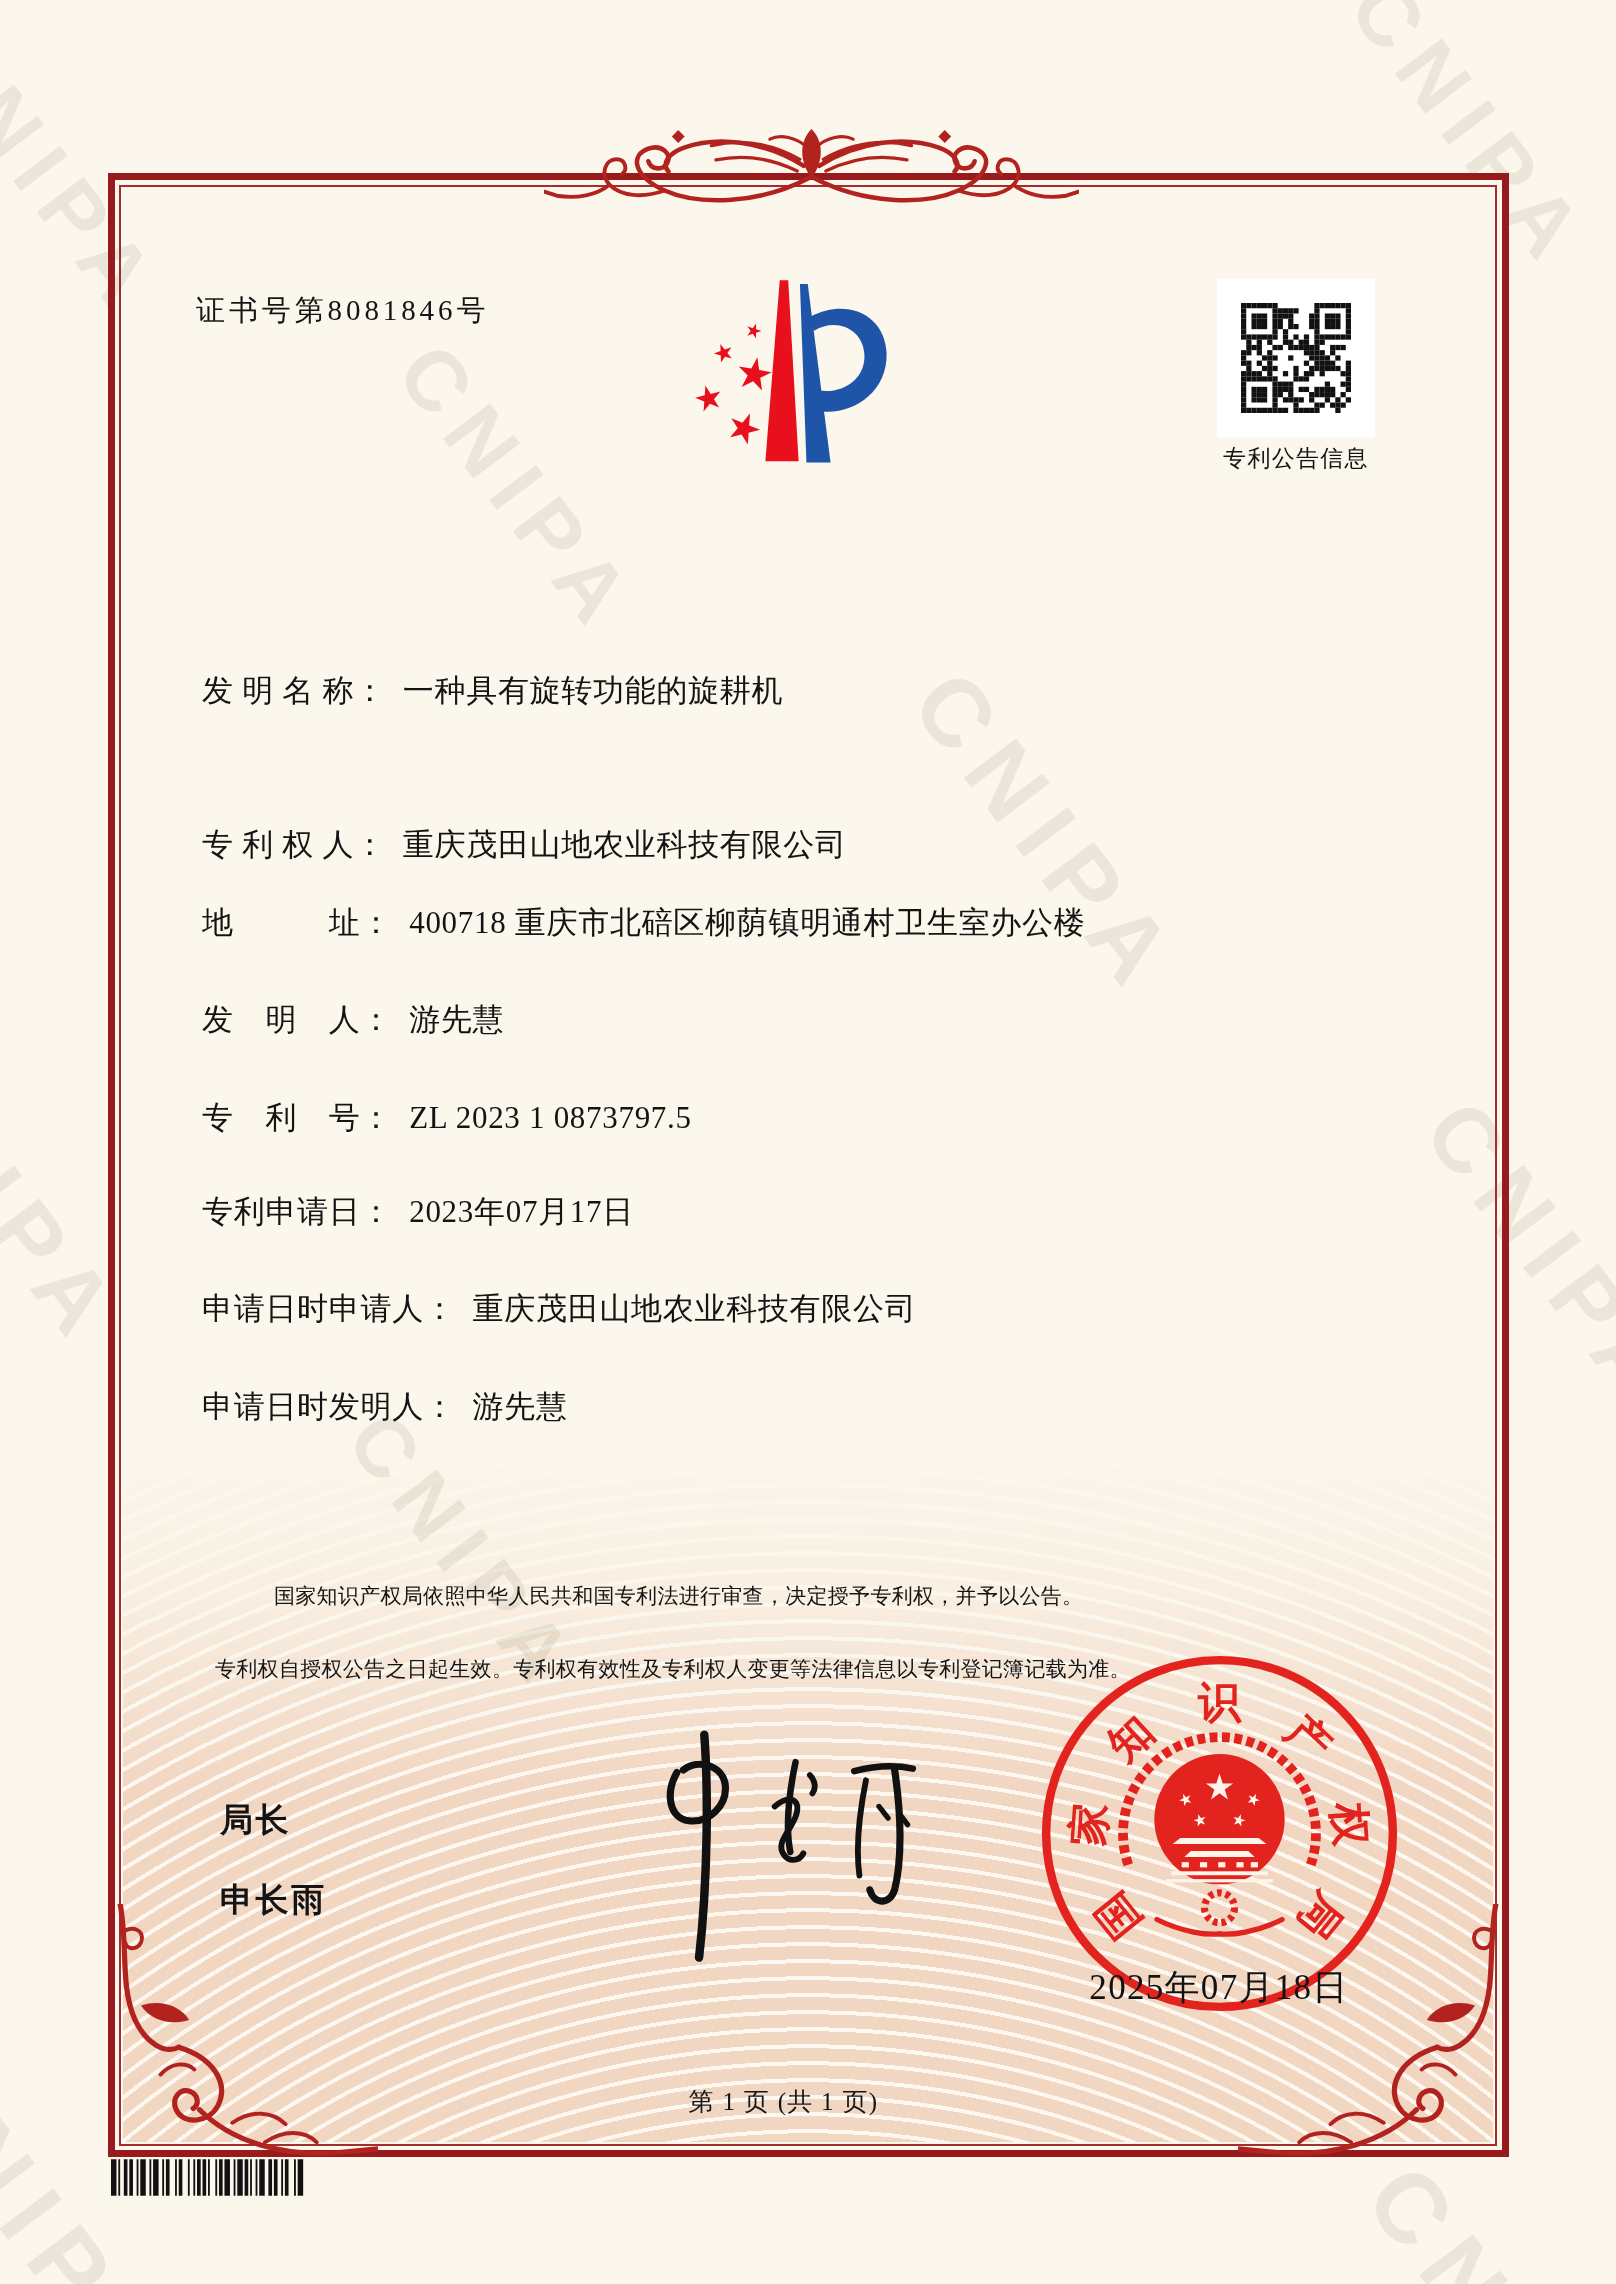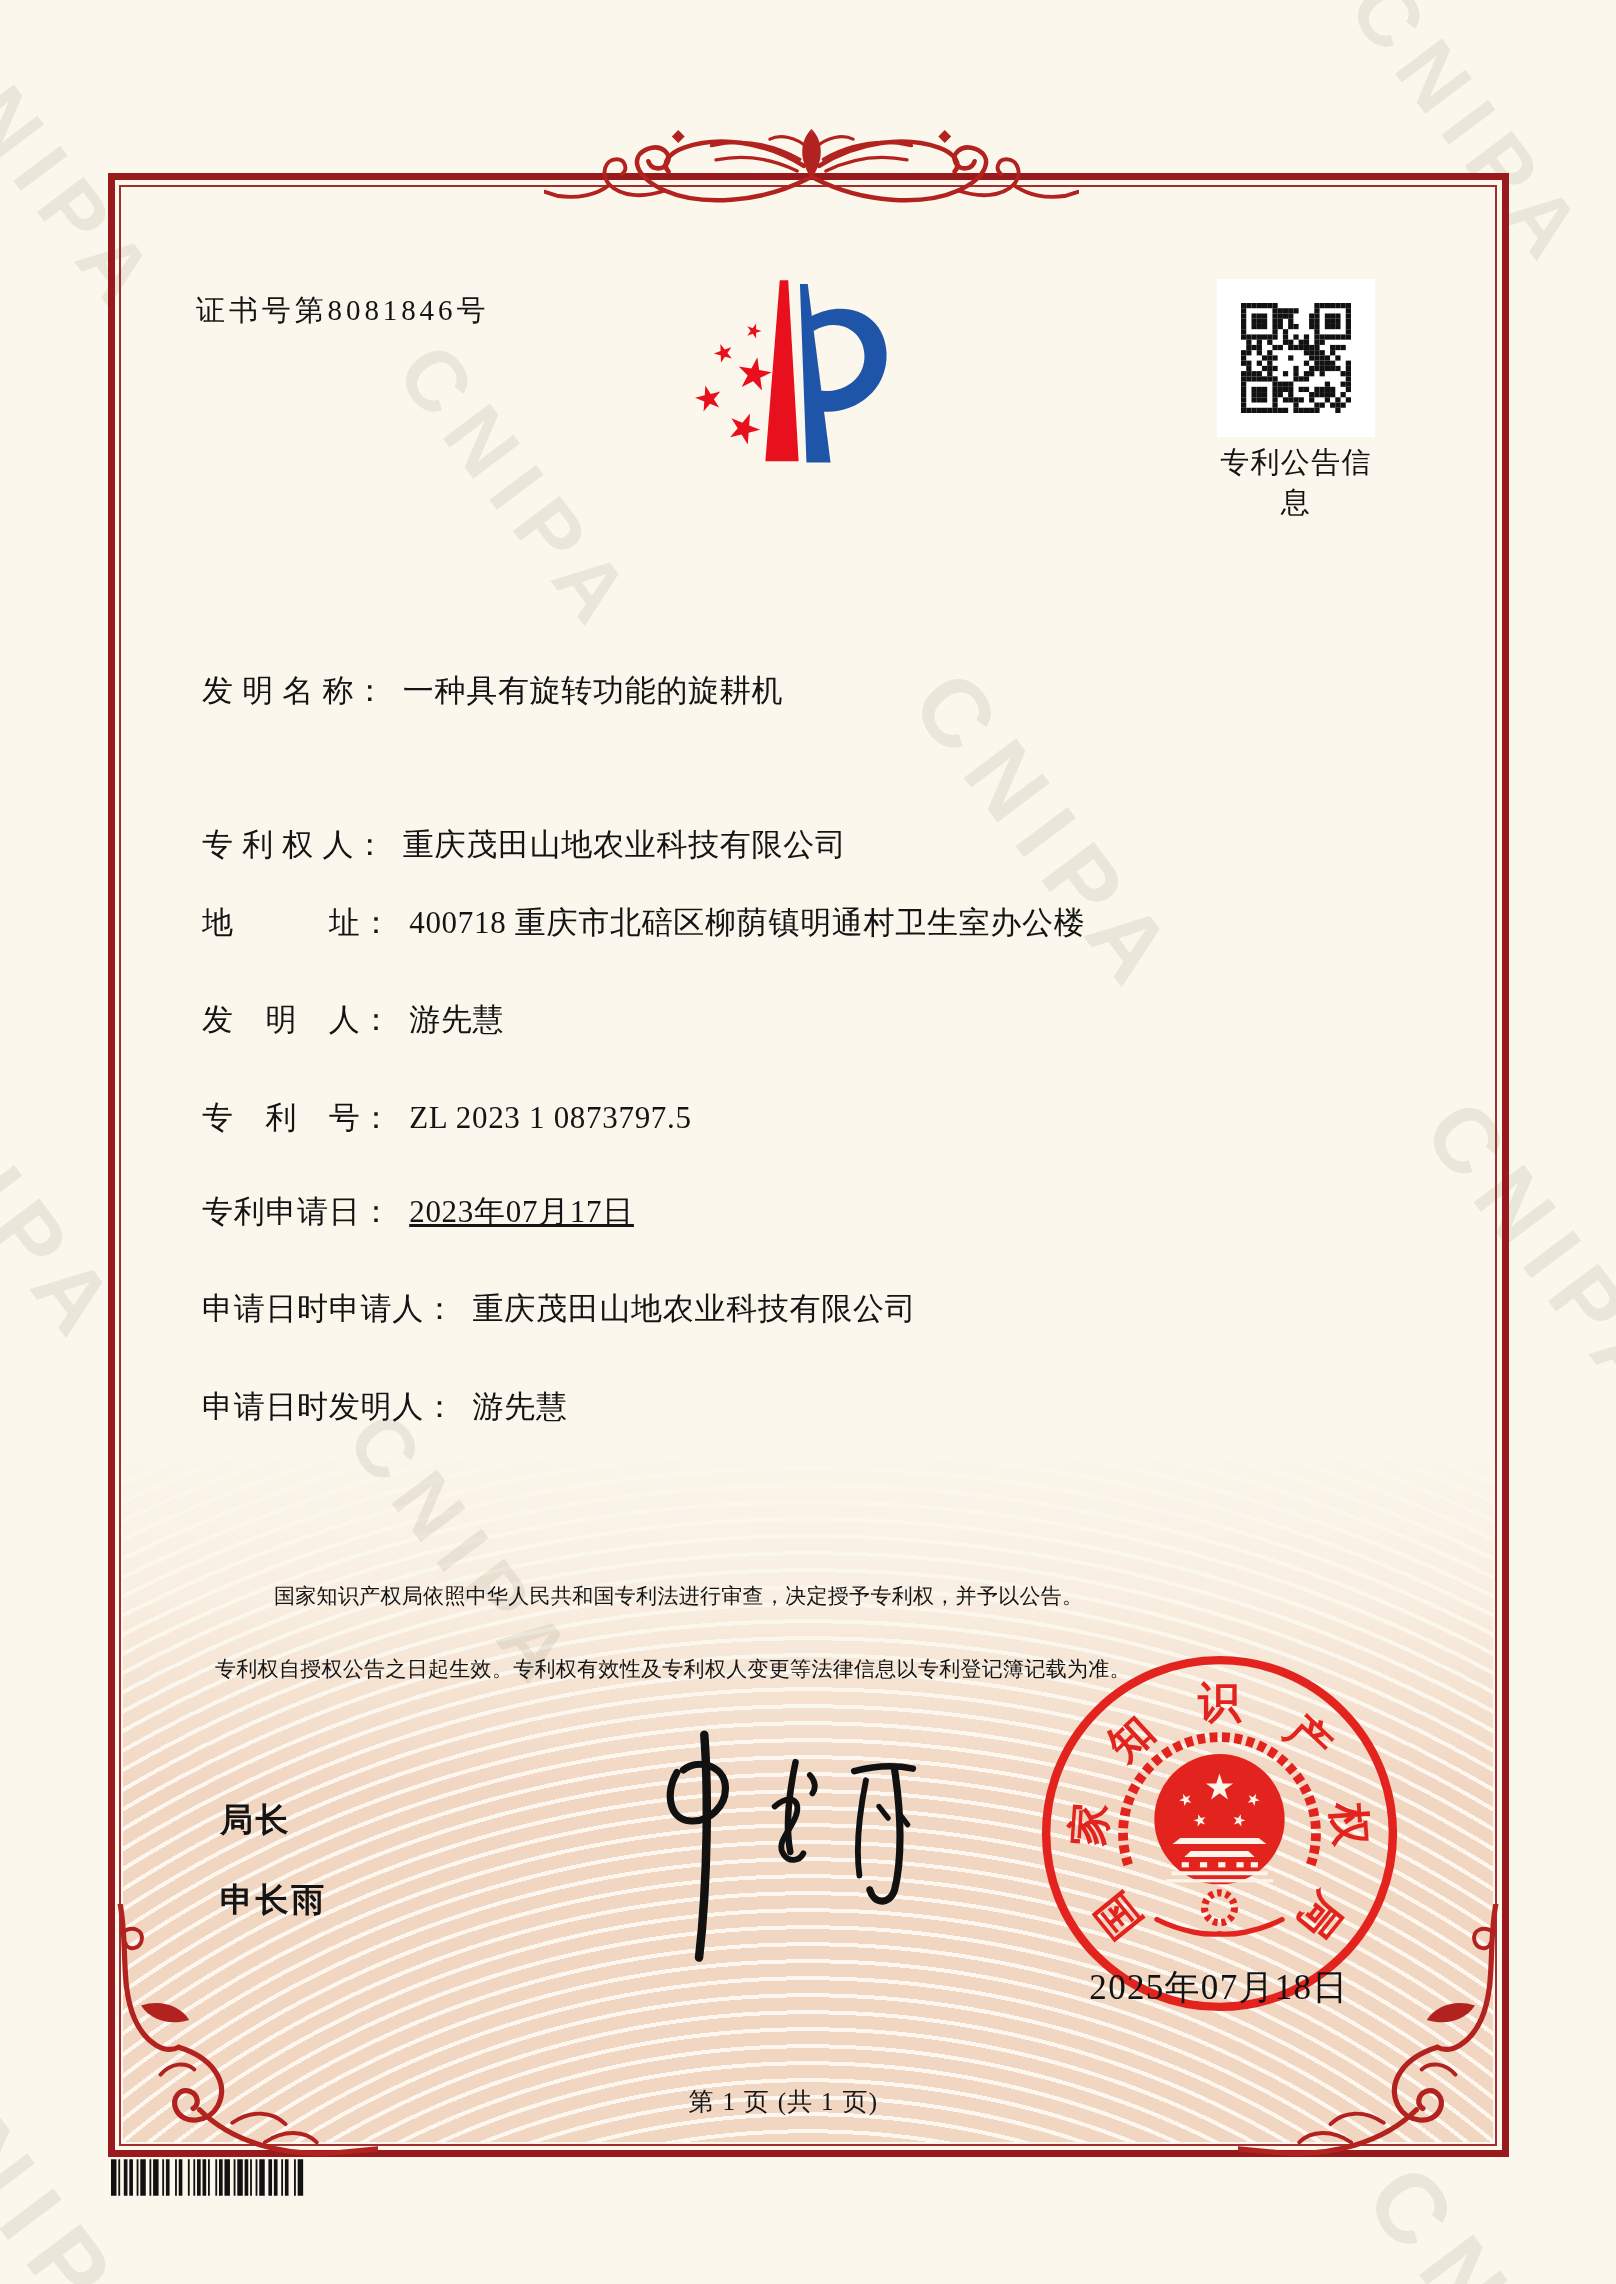--- a/index.html
+++ b/index.html
@@ -27,21 +27,21 @@
     box-sizing:border-box;border:2px solid #A03030;z-index:3;}
 
   .orn{position:absolute;z-index:4;}
 
   
   #cert-no{position:absolute;left:196px;top:291px;font-size:29px;letter-spacing:3.9px;z-index:5;}
   #logo{position:absolute;left:682px;top:276px;z-index:5;}
   #qr-box{position:absolute;left:1217px;top:279px;width:158px;height:158px;background:#ffffff;z-index:5;}
   #qr-box svg{position:absolute;left:24px;top:24px;}
   #qr-caption{position:absolute;left:1217px;top:443px;width:158px;text-align:center;
-    font-size:29px;letter-spacing:1.3px;z-index:5;}
+    font-size:23px;letter-spacing:1.3px;z-index:5;}
   #title{position:absolute;left:0;top:480px;width:1616px;text-align:center;font-size:80px;
     font-weight:700;letter-spacing:25px;padding-left:25px;box-sizing:border-box;z-index:5;}
 
   
   .frow{position:absolute;left:202px;right:100px;font-size:31px;letter-spacing:0.7px;
     white-space:nowrap;z-index:5;}
   .frow .lbl{display:inline-block;margin-right:17px;}
   .frow .pair2{position:absolute;left:704px;top:0;}
   .frow .pair2 .lbl{margin-right:15.6px;}
 
@@ -399,21 +399,21 @@
   </div>
   <div id="qr-caption">专利公告信息</div>
 
 
   <div id="fields">
       <div class="frow" style="top: 670px;"><span class="lbl">发 明 名 称：</span><span class="val">一种具有旋转功能的旋耕机</span></div>
       <div class="frow" style="top: 807px; margin-top: 17px;"><span class="lbl">专 利 权 人：</span><span class="val">重庆茂田山地农业科技有限公司</span></div>
       <div class="frow" style="top: 902px;"><span class="lbl">地　　　址：</span><span class="val">400718 重庆市北碚区柳荫镇明通村卫生室办公楼</span></div>
       <div class="frow" style="top: 999px;"><span class="lbl">发　明　人：</span><span class="val">游先慧</span></div>
       <div class="frow" style="top: 1097px;"><span class="lbl">专　利　号：</span><span class="val">ZL 2023 1 0873797.5</span></div>
-      <div class="frow" style="top: 1191px; text-decoration: underline;"><span class="lbl">专利申请日：</span><span class="val">2023年07月17日</span></div>
+      <div class="frow" style="top: 1191px;"><span class="lbl">专利申请日：</span><span class="val">2023年07月17日</span></div>
       <div class="frow" style="top: 1288px;"><span class="lbl">申请日时申请人：</span><span class="val">重庆茂田山地农业科技有限公司</span></div>
       <div class="frow" style="top: 1386px;"><span class="lbl">申请日时发明人：</span><span class="val">游先慧</span></div>
     </div>
 
   <div id="statement">
     <div class="l1">国家知识产权局依照中华人民共和国专利法进行审查，决定授予专利权，并予以公告。</div>
     <div class="l2">专利权自授权公告之日起生效。专利权有效性及专利权人变更等法律信息以专利登记簿记载为准。</div>
   </div>
 
   <div id="signer-title">局长</div>

